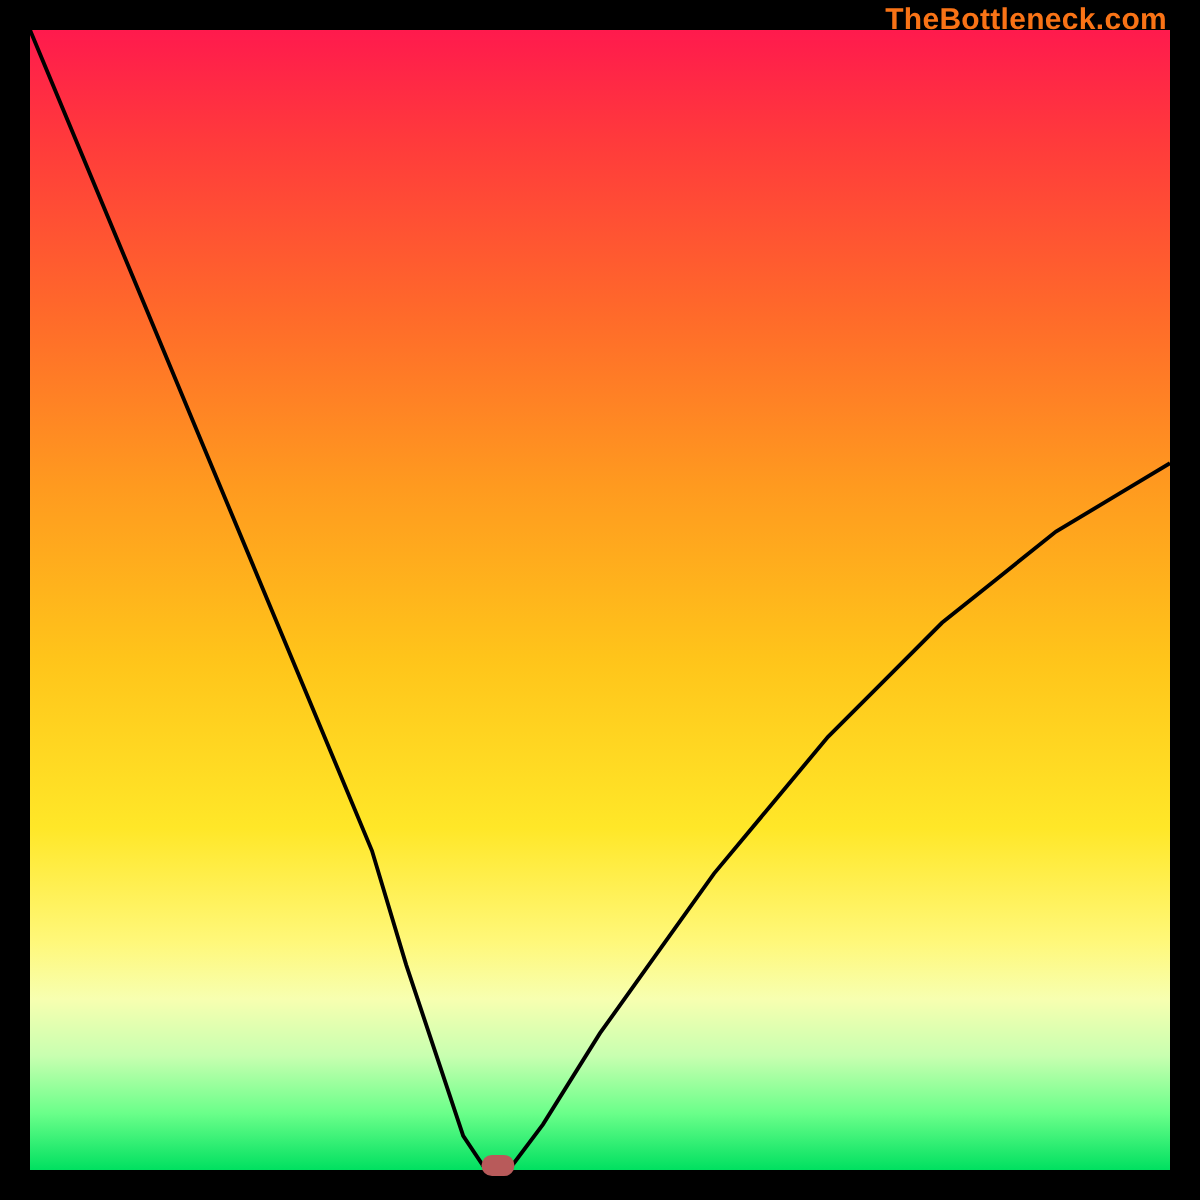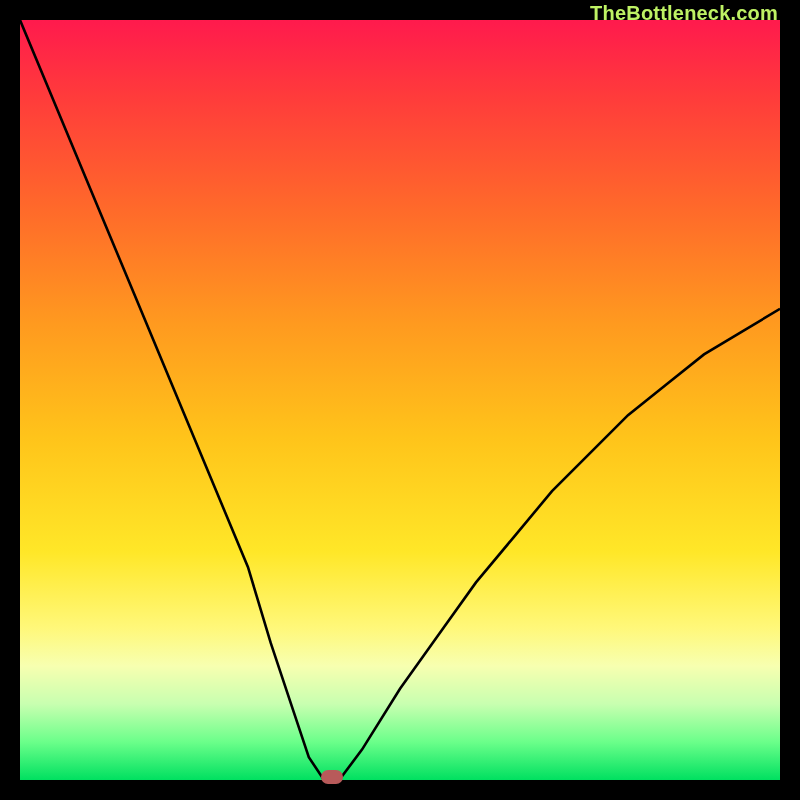--- a/index.html
+++ b/index.html
@@ -29,21 +29,21 @@
       #6bff8a 95%,
       #00e060 100%);
   }
   .attribution {
     position: absolute;
     top: 2px;
     right: 22px;
     font-family: Arial, Helvetica, sans-serif;
     font-size: 20px;
     font-weight: bold;
-    color: #bef264;
+    color: #f97316;
     letter-spacing: 0.2px;
   }
   .curve-svg {
     position: absolute;
     left: 0;
     top: 0;
     width: 100%;
     height: 100%;
   }
   .curve-path {

